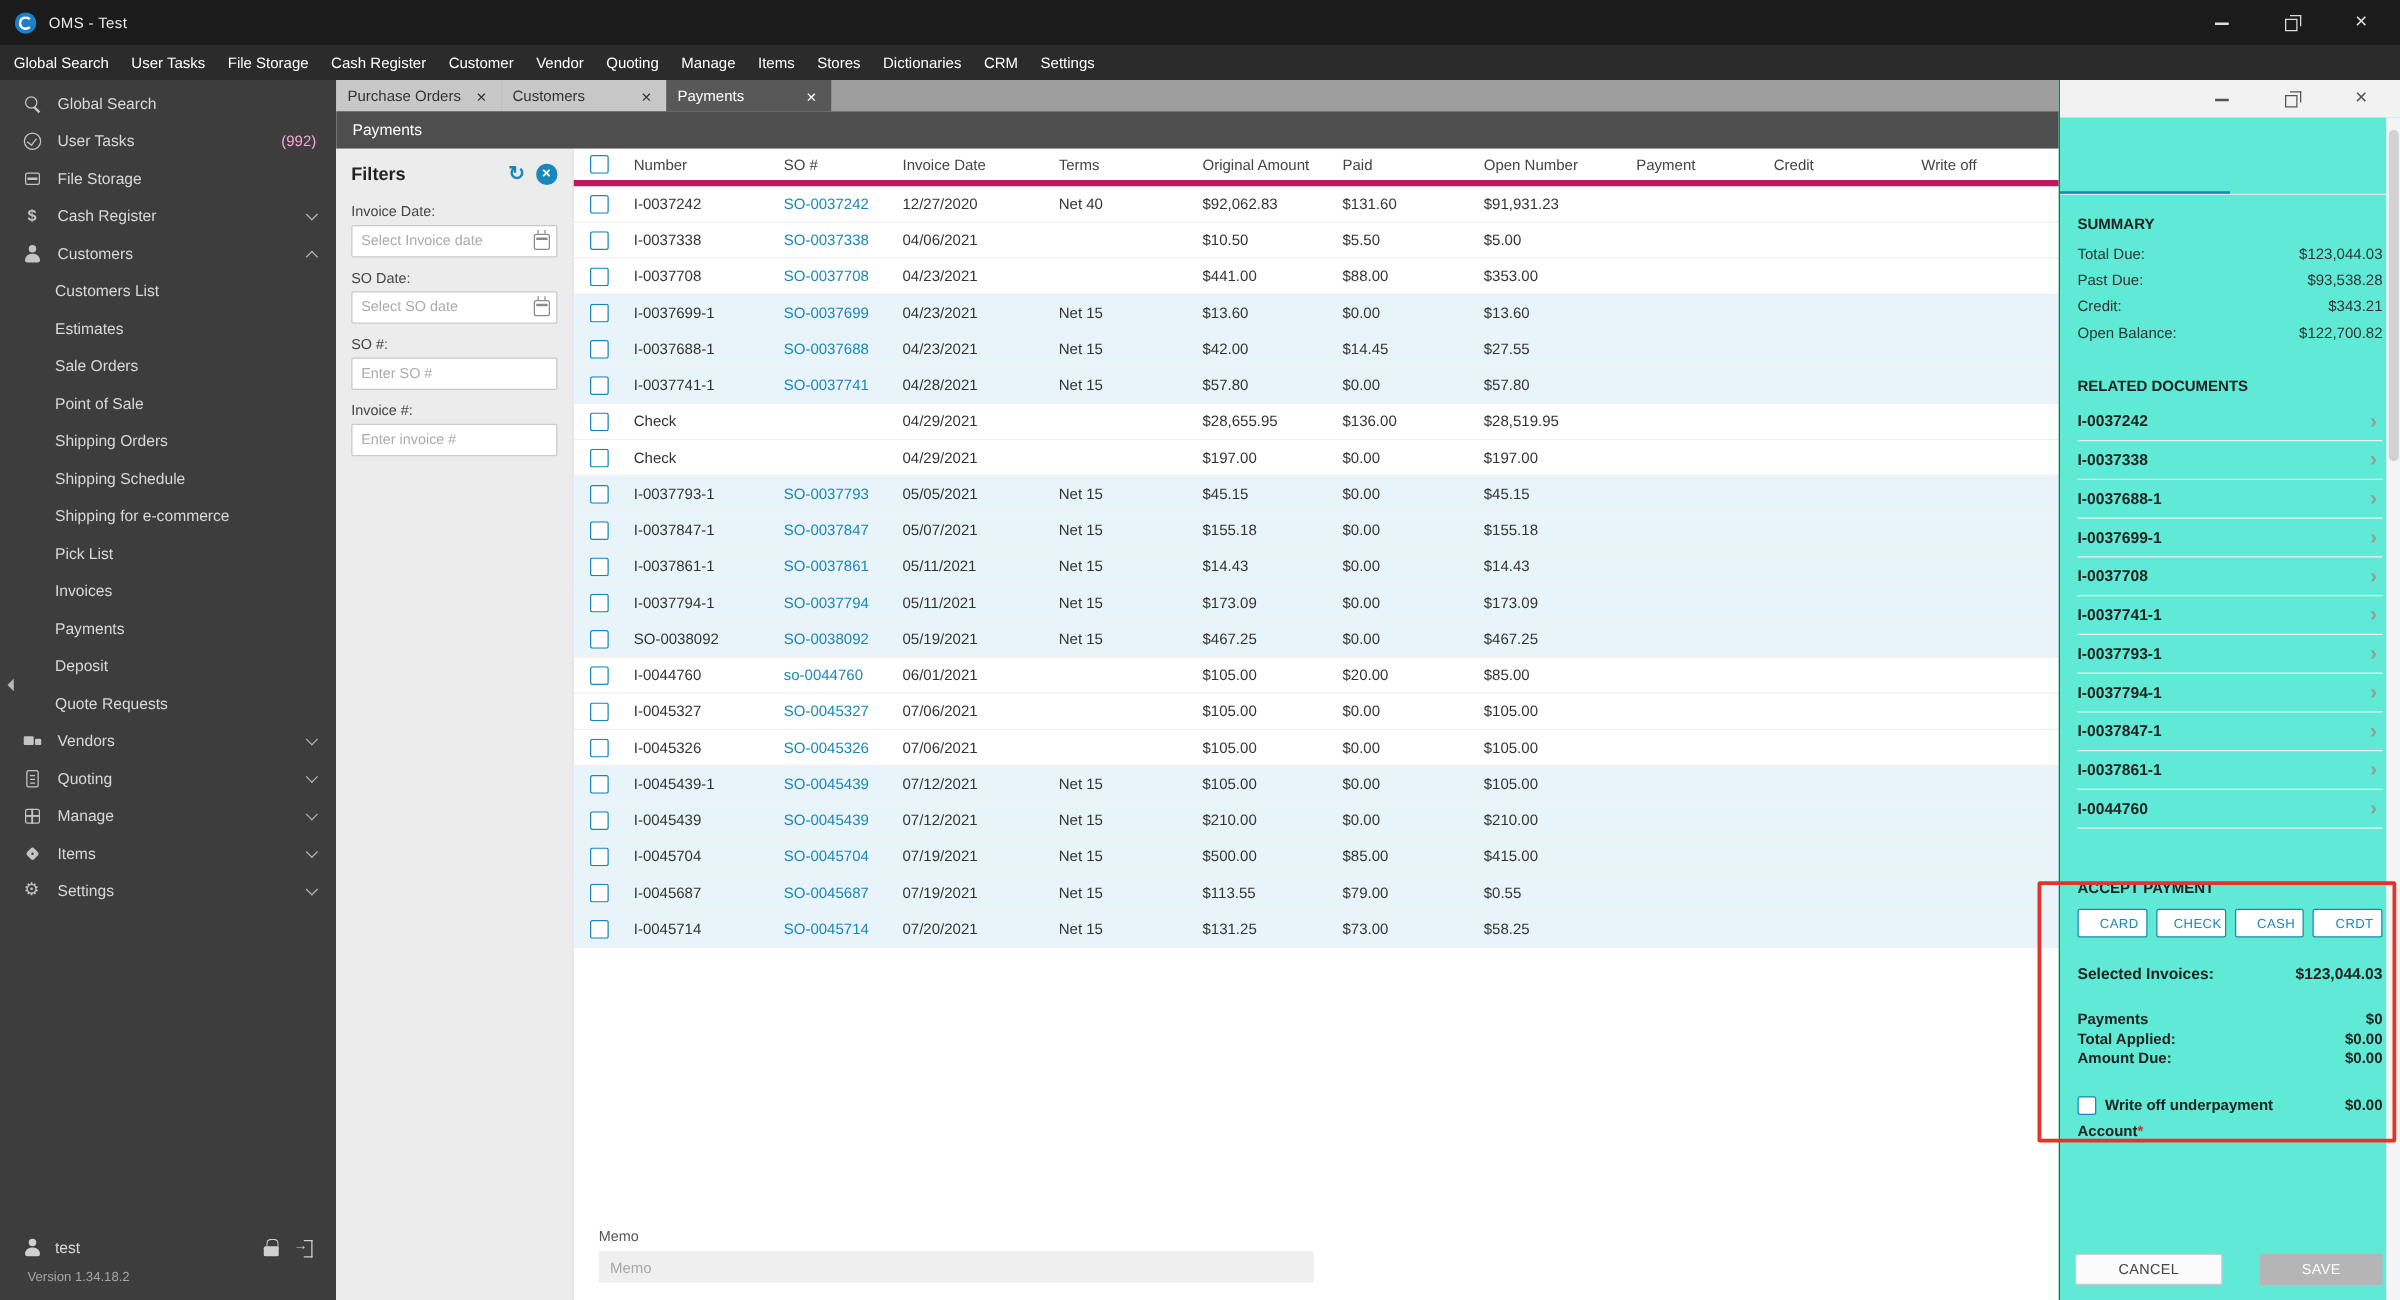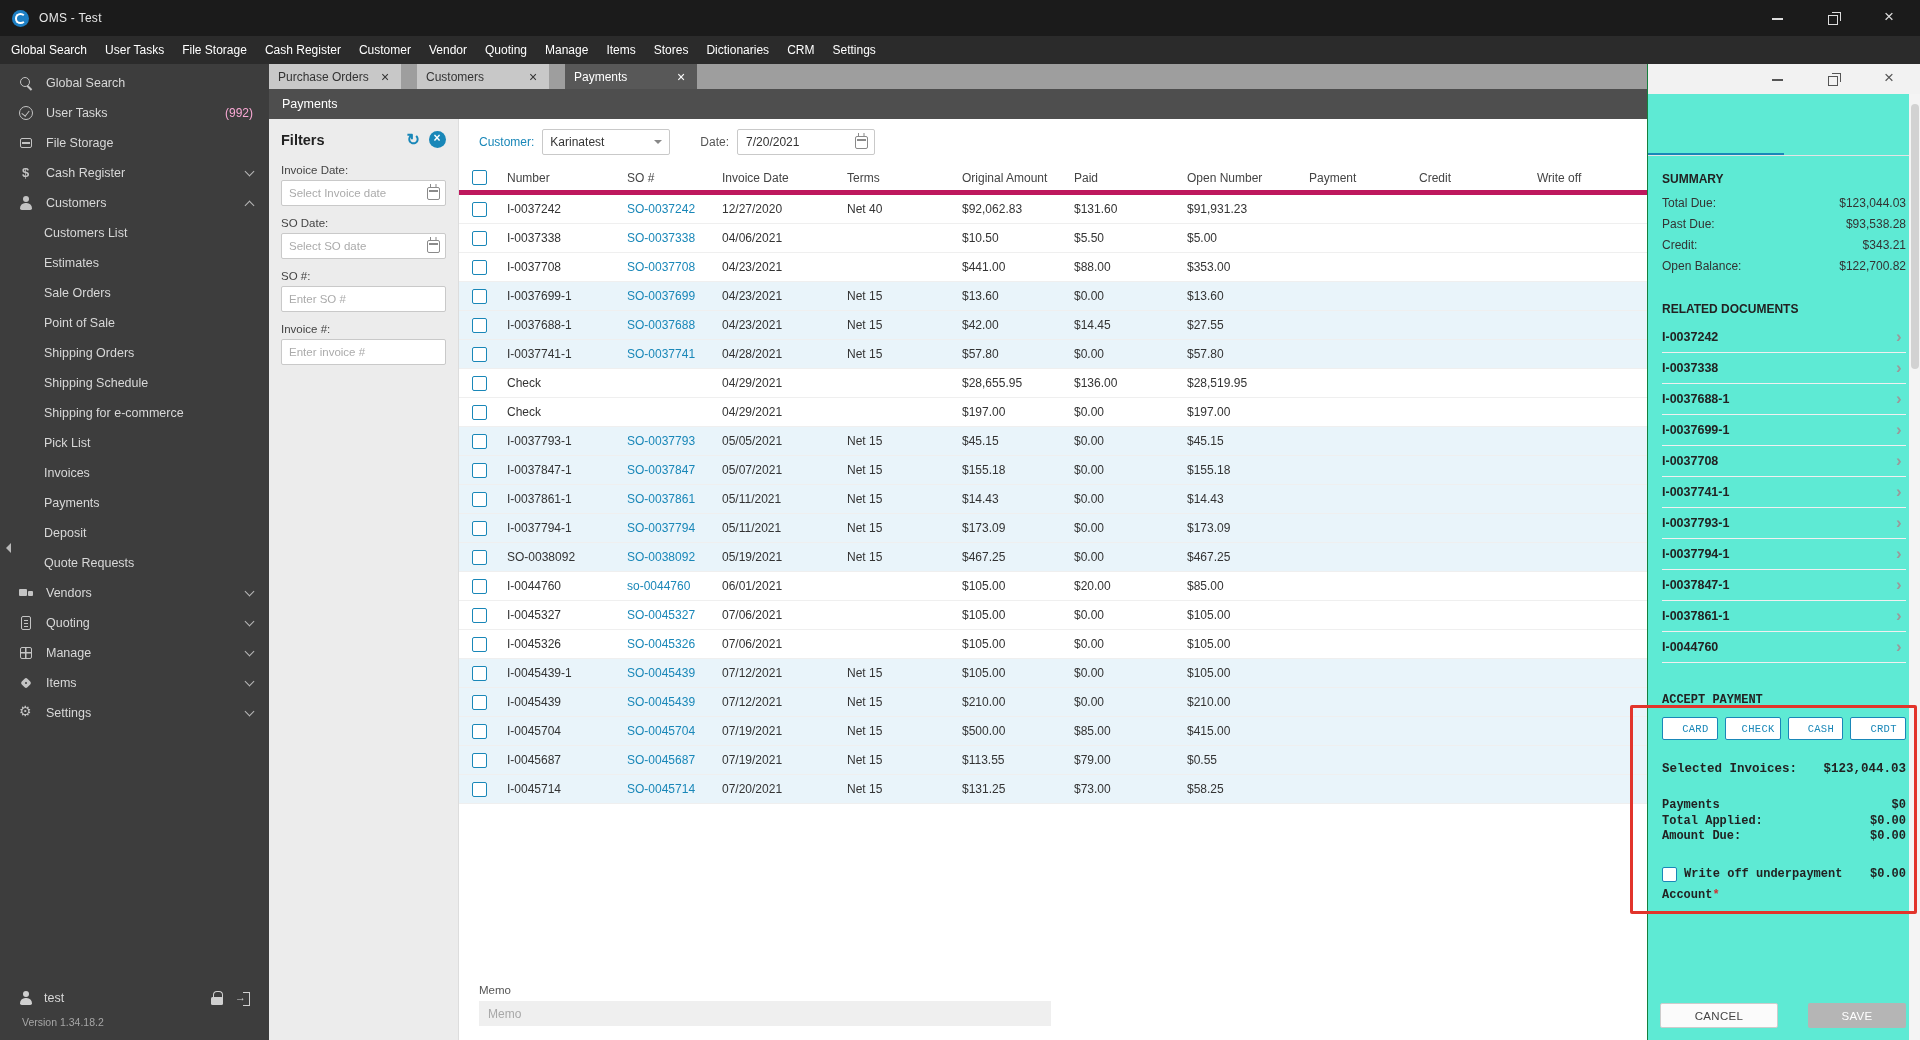--- a/index.html
+++ b/index.html
@@ -67,21 +67,21 @@
   .chev-up .chev{display:inline-block;transform:rotate(-135deg);margin-top:4px;}
   .side-footer{padding:6px 18px 12px;}
   .footer-row{display:flex;align-items:center;height:28px;gap:10px;}
   .footer-row .ic{color:#d0d0d0;}
   .user-name{font-size:12.5px;}
   .version{font-size:10.5px;color:#a6a6a6;margin-top:4px;padding-left:4px;}
   .collapse-arrow{position:absolute;left:1px;top:543px;width:0;height:0;border:5px solid transparent;border-right-color:#b9b9b9;z-index:20;cursor:pointer;}
 
   
   .main{position:absolute;top:64px;left:269px;right:273px;bottom:0;background:#fff;display:flex;flex-direction:column;}
-  .tabstrip{height:25px;background:#9e9e9e;display:flex;align-items:stretch;gap:16px;flex:0 0 25px;}
+  .tabstrip{height:25px;background:#9e9e9e;display:flex;align-items:stretch;gap:0;flex:0 0 25px;}
   .tab{min-width:132px;display:flex;align-items:center;justify-content:space-between;gap:10px;padding:0 9px;background:#c8c8c8;color:#333;font-size:12px;cursor:pointer;}
   .tab.f-active{background:#585858;color:#fff;}
   .tab-close{position:relative;width:12px;height:14px;}
   .tab-close::before{content:"×";position:absolute;left:1px;top:-1px;font-size:14px;}
   .page-header{height:30px;background:#4e4e4e;color:#fff;display:flex;align-items:center;padding:0 13px;font-size:12.5px;flex:0 0 30px;}
   .content{flex:1;display:flex;min-height:0;}
 
   
   .filters{width:190px;background:#ececec;border-right:1px solid #ddd;padding:12px 12px;flex:0 0 190px;}
   .filters-head{display:flex;align-items:center;margin-bottom:16px;}
@@ -134,21 +134,21 @@
   .panel-tab{flex:1;text-align:center;font-size:12px;color:#666;padding-top:7px;letter-spacing:.4px;cursor:pointer;border-bottom:2px solid transparent;}
   .panel-tab.f-active{color:var(--accent);border-bottom-color:var(--accent);}
   .panel-body{padding:0 14px;}
   .section-title{font-weight:bold;font-size:12px;color:#222;}
   .summary-title{margin:16px 0 10px;}
   .sum-row{display:flex;justify-content:space-between;height:21px;font-size:12px;color:#333;}
   .related-title{margin:22px 0 6px;}
   .doc-item{display:flex;align-items:center;justify-content:space-between;height:31px;border-bottom:1px solid #f0f0f0;font-weight:bold;font-size:12.5px;color:#222;cursor:pointer;}
   .doc-chev{position:relative;width:10px;height:16px;color:#9a9a9a;}
   .doc-chev::before{content:"›";position:absolute;left:0;top:-2px;font-size:17px;}
-  .accept-section{margin-top:30px;font-family:Liberation Mono, monospace;}
+  .accept-section{margin-top:40px;}
   .pay-methods{display:flex;gap:7px;margin-top:10px;}
   .pay-btn{flex:1;height:23px;border:1px solid var(--accent);border-radius:2px;background:#fff;color:var(--accent);font-size:10.5px;display:flex;align-items:center;justify-content:center;cursor:pointer;letter-spacing:.3px;padding-left:11px;}
   .sel-row{display:flex;justify-content:space-between;margin-top:22px;font-size:12.5px;font-weight:bold;color:#222;}
   .pay-lines{margin-top:22px;}
   .pay-line{display:flex;justify-content:space-between;height:15.5px;font-size:12px;font-weight:bold;color:#222;}
   .writeoff-row{display:flex;align-items:center;margin-top:22px;gap:7px;}
   .writeoff-label{font-size:12px;font-weight:bold;color:#222;flex:1;}
   .writeoff-value{font-size:12px;font-weight:bold;color:#222;}
   .account-row{margin-top:6px;font-size:12px;font-weight:bold;color:#222;}
   .req{color:#d32f2f;}
@@ -413,32 +413,20 @@
         <div class="field no-cal">
           <div class="field-label">Invoice #:</div>
           <div class="input-wrap">
             <input class="field-input" placeholder="Enter invoice #" style="">
             
           </div>
         </div>
     </div>
 
     <div class="table-area">
-      <div class="table-toolbar">
-        <span class="lbl-accent">Customer:</span>
-        <div class="dropdown">
-          <span class="dropdown-value">Karinatest</span>
-          <span class="caret"></span>
-        </div>
-        <span class="lbl-plain">Date:</span>
-        <div class="datebox">
-          <span class="date-value">7/20/2021</span>
-          <span class="ic-cal"></span>
-        </div>
-      </div>
 
       <div class="grid-row thead">
         <span class="th cb-cell">
             <span class="cb"></span>
           </span>
         <span class="th">Number</span>
           <span class="th">SO #</span>
           <span class="th">Invoice Date</span>
           <span class="th">Terms</span>
           <span class="th">Original Amount</span>

